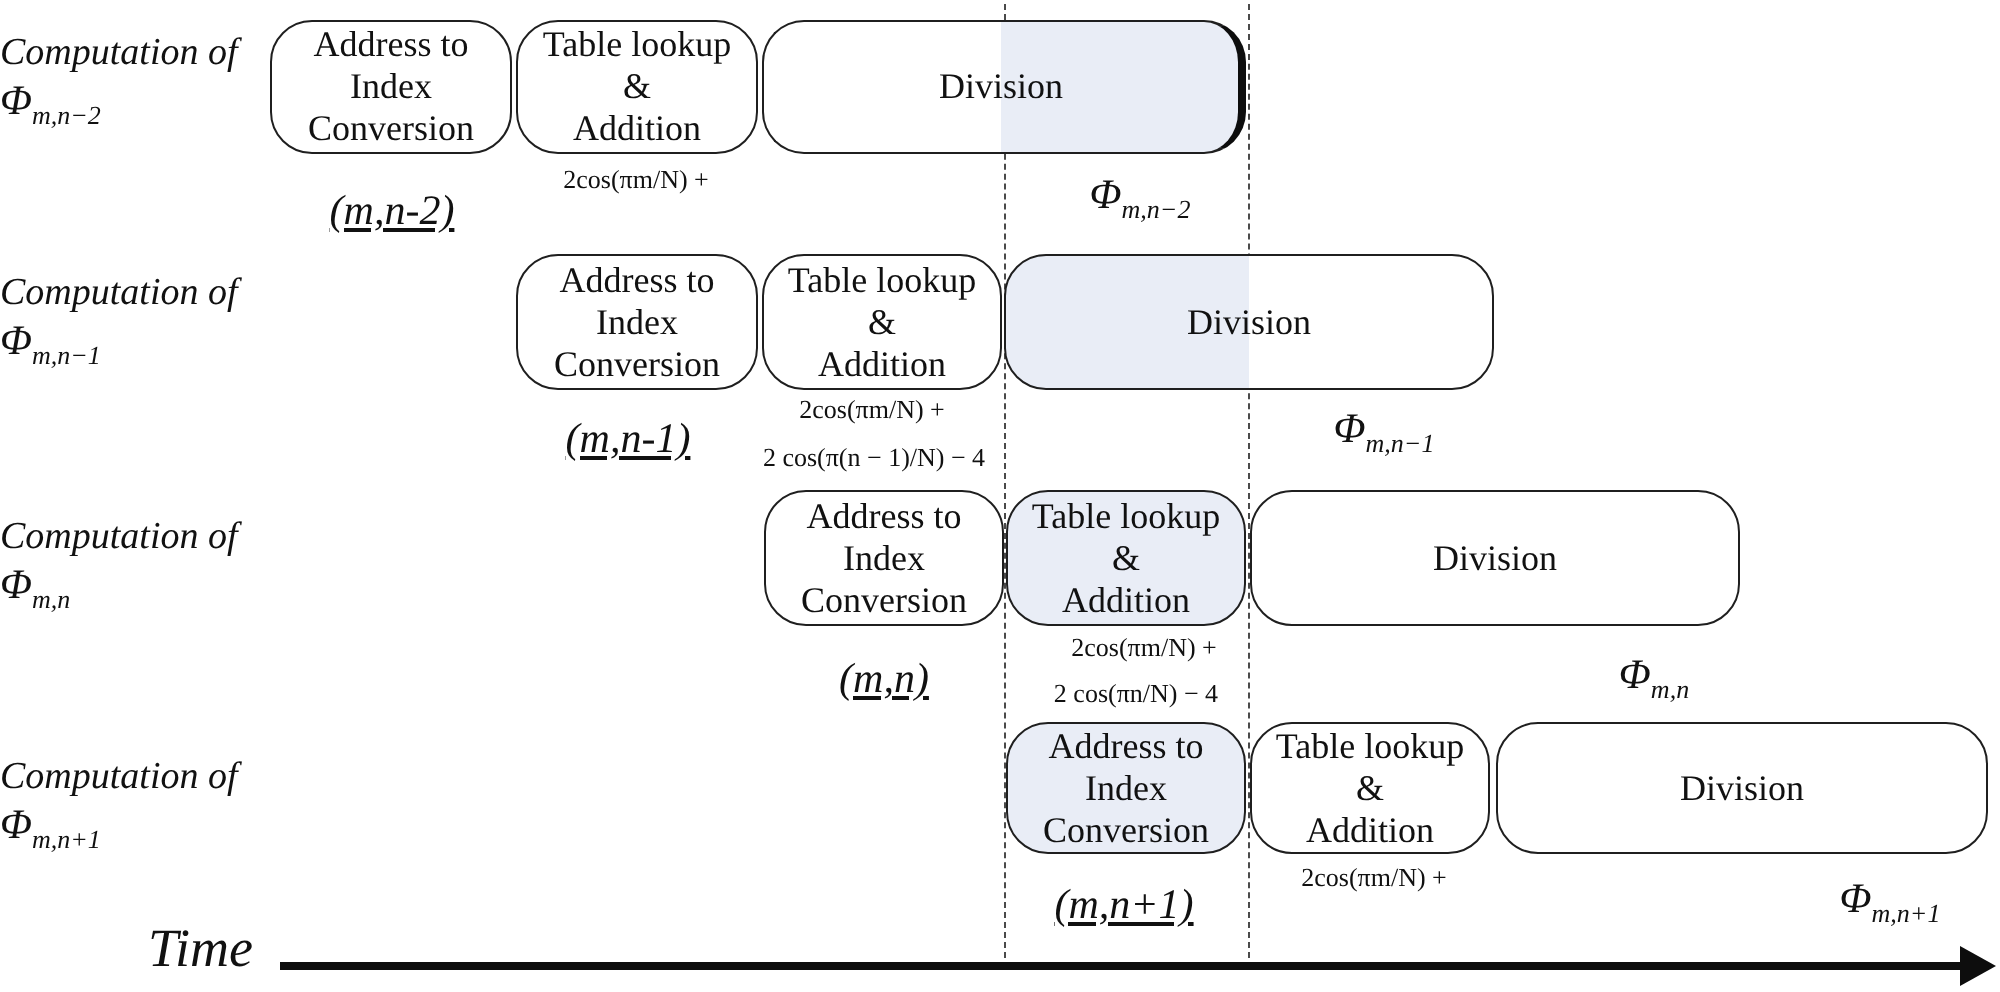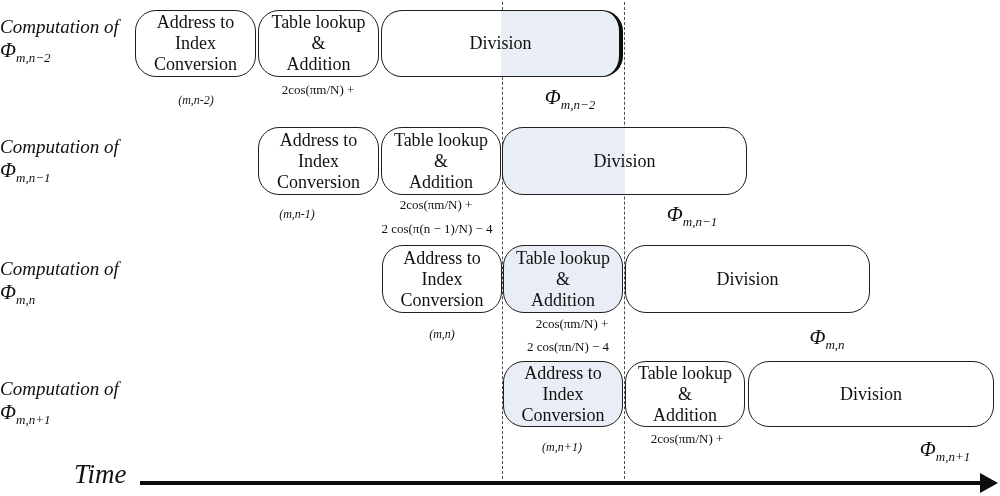--- a/index.html
+++ b/index.html
@@ -40,21 +40,21 @@
     position:absolute;left:0;width:134px;
     text-align:left;z-index:2;
   }
   .rh-line1{font-style:italic;font-size:19px;line-height:22px;}
   .rh-line2{font-style:italic;font-size:21px;line-height:24px;}
   .rh-line2 sub,.phi-out sub{font-size:13px;font-style:italic;}
   .cap{
     position:absolute;transform:translateX(-50%);
     font-size:13px;white-space:nowrap;z-index:2;
   }
-  .cap.index{font-style:italic;font-size:12px;}
+  .cap.index{font-style:italic;font-size:21px;text-decoration:underline;}
   .phi-out{
     position:absolute;transform:translateX(-50%);
     font-style:italic;font-size:21px;white-space:nowrap;z-index:2;
   }
   .time-label{
     position:absolute;left:74px;top:459px;
     font-style:italic;font-size:27px;z-index:2;
   }
   .arrow-line{
     position:absolute;left:140px;top:481px;width:843px;height:4px;
@@ -108,21 +108,21 @@
     </div>
   <div class="box" style="left:381px;top:127px;width:120px;height:68px;">
       <span>Table lookup
 &amp;
 Addition</span>
     </div>
   <div class="box shade-left" style="left:502px;top:127px;width:245px;height:68px;">
       <span>Division</span>
     </div>
   <div class="cap" style="left:436px;top:197px;">2cos(πm/N) +</div>
-  <div class="cap index" style="left:297px;top:207px;">(m,n-1)</div>
+  <div class="cap index" style="left:314px;top:207px;">(m,n-1)</div>
   <div class="cap" style="left:437px;top:221px;">2 cos(π(n − 1)/N) − 4</div>
   <div class="phi-out" style="left:692px;top:202px;"><span>Φ</span><sub>m,n−1</sub></div>
 
   <div class="row-header" style="top:258px;">
     <div class="rh-line1">Computation of</div>
     <div class="rh-line2"><span>Φ</span><sub>m,n</sub></div>
   </div>
   <div class="box" style="left:382px;top:245px;width:120px;height:68px;">
       <span>Address to
 Index

